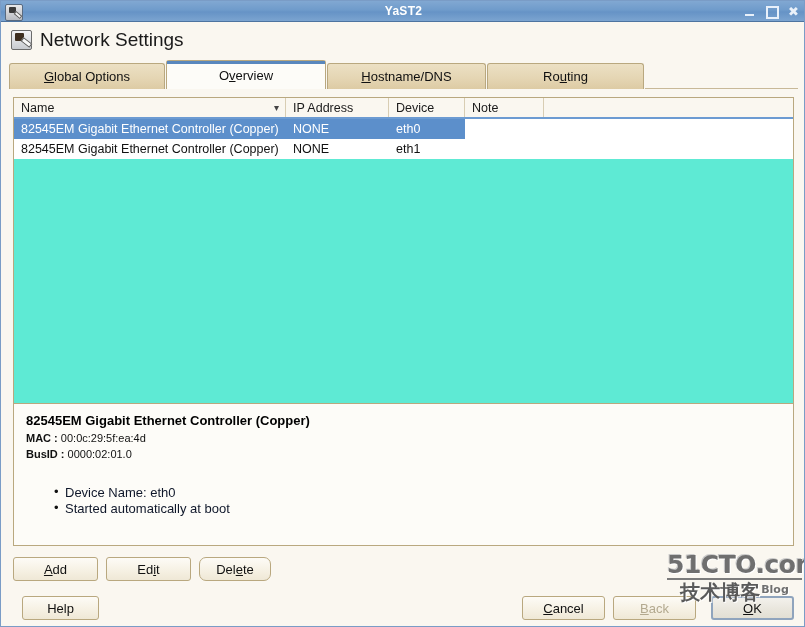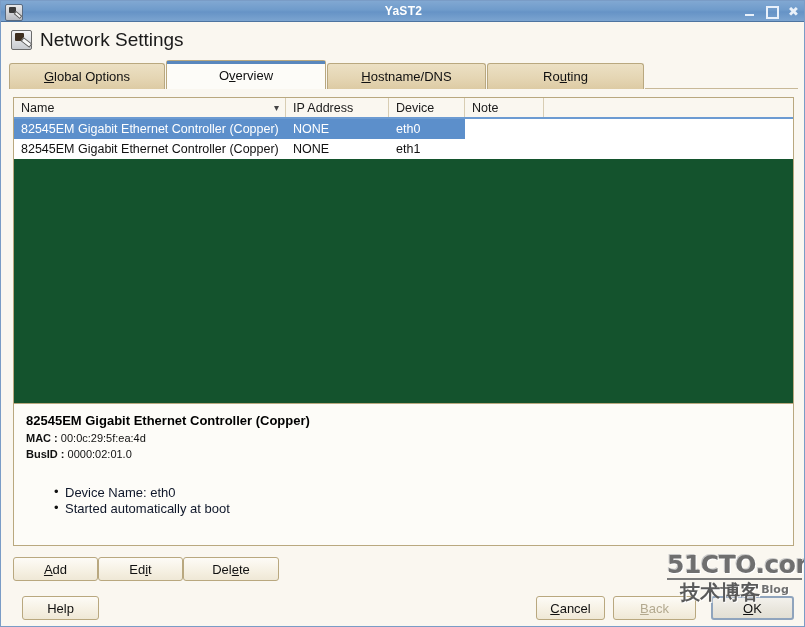--- a/index.html
+++ b/index.html
@@ -205,21 +205,21 @@
     left: 1px; top: 88px;
     width: 803px; height: 538px;
     background: #faf7f0;
   }
 
   
   .table-frame {
     position: absolute;
     left: 11px; top: 8px;
     width: 781px; height: 336px;
-    background: #14532d;
+    background: #5eead4;
     border: 1px solid #b9a87f;
     box-sizing: border-box;
     overflow: hidden;
   }
   .table-header {
     display: flex;
     height: 21px;
     background: #faf7f0;
     border-bottom: 2px solid #6c9bd2;
     box-sizing: border-box;
@@ -342,39 +342,40 @@
     border: 2px solid #8fa4bd;
     background: linear-gradient(to bottom, #f3f1ec 0%, #e9e6dd 55%, #e2dfd4 100%);
     margin-left: 7px;
   }
   .u { text-decoration: underline; }
 
   .btnrow-left {
     position: absolute;
     left: 11px; top: 468px;
     display: flex;
+    gap: 8px;
   }
   .b-add    { width: 85px; }
   .b-edit   { width: 85px; }
-  .b-delete { width: 96px; }
+  .b-delete { width: 72px; border-radius: 7px; }
 
   .btn-help {
     position: absolute;
     left: 20px; top: 507px;
     width: 77px;
     justify-content: center;
   }
   .btnrow-right {
     position: absolute;
     right: 11px; top: 507px;
     display: flex;
     gap: 8px;
     align-items: center;
   }
-  .b-cancel { width: 69px; }
+  .b-cancel { width: 83px; }
   .b-back   { width: 83px; }
   .b-ok     { width: 83px; }
 
   
   .watermark {
     position: absolute;
     left: 666px;
     top: 551px;
     width: 135px;
     pointer-events: none;

